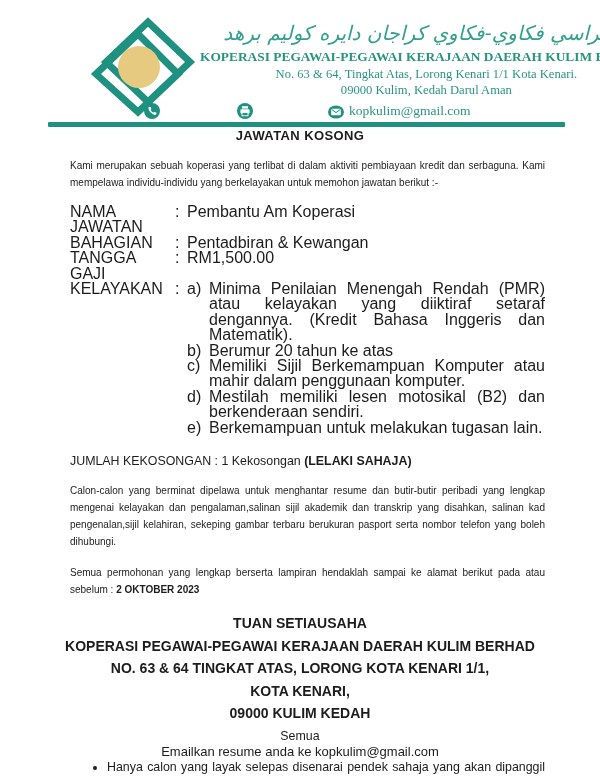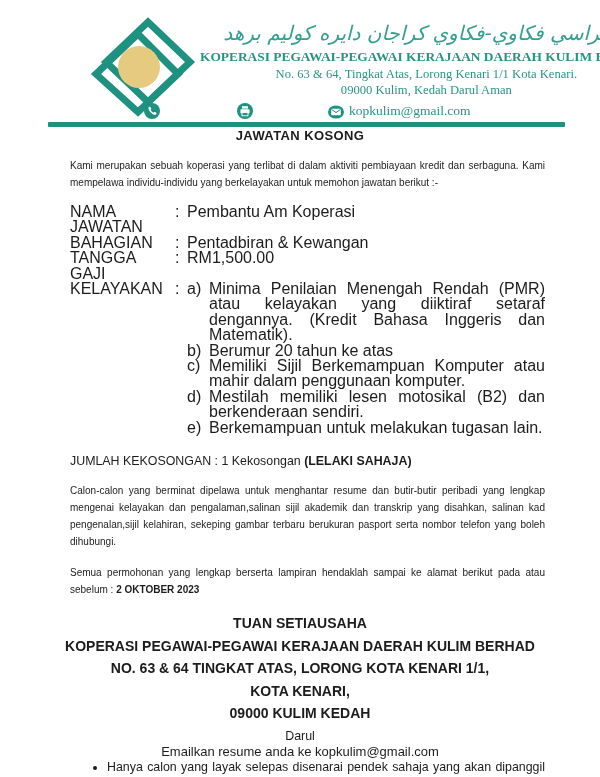--- a/index.html
+++ b/index.html
@@ -189,21 +189,21 @@
     </div>
 
     <div class="addr-block">
       <div class="addr-line">TUAN SETIAUSAHA</div>
       <div class="addr-line">KOPERASI PEGAWAI-PEGAWAI KERAJAAN DAERAH KULIM BERHAD</div>
       <div class="addr-line">NO. 63 &amp; 64 TINGKAT ATAS, LORONG KOTA KENARI 1/1,</div>
       <div class="addr-line">KOTA KENARI,</div>
       <div class="addr-line">09000 KULIM KEDAH</div>
     </div>
 
-    <div class="or-line">Darul</div>
+    <div class="or-line">Semua</div>
     <div class="email-line">Emailkan resume anda ke kopkulim@gmail.com</div>
 
     <ul class="notes">
       <li>Hanya calon yang layak selepas disenarai pendek sahaja yang akan dipanggil temuduga.</li>
 
     </ul>
 
   </div>
 </div>
 

